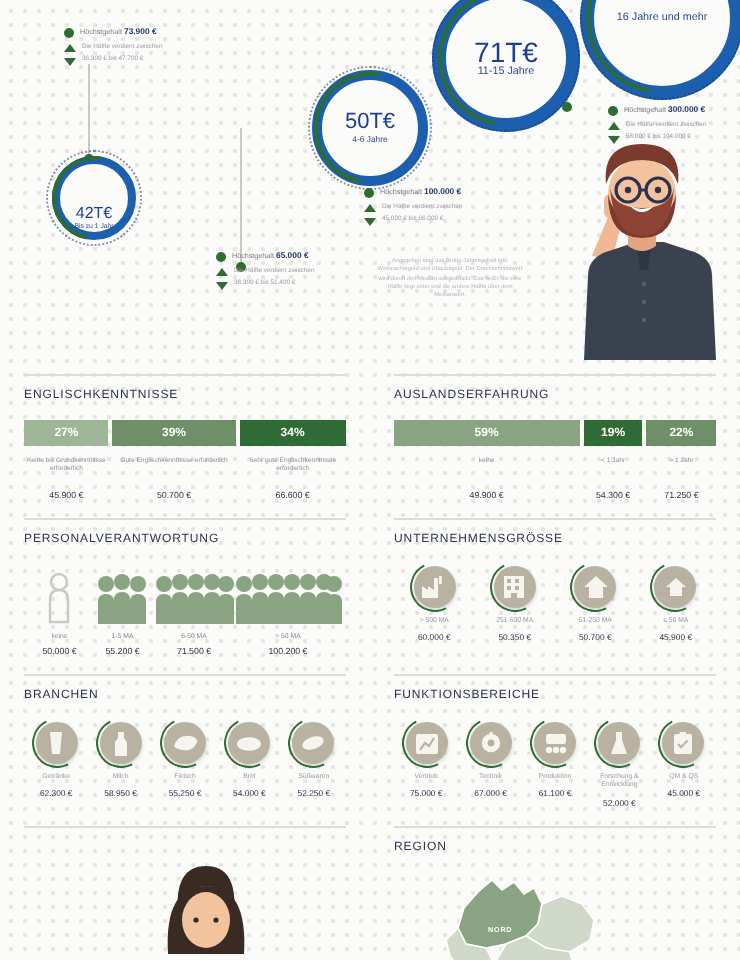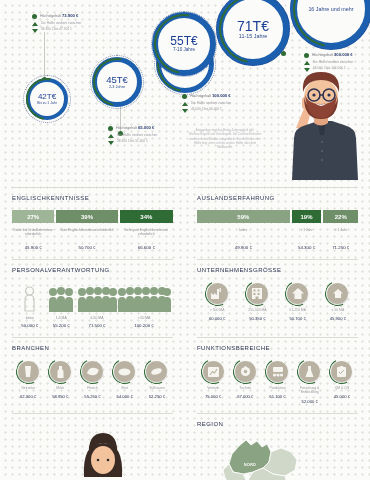--- a/index.html
+++ b/index.html
@@ -191,39 +191,31 @@
       <div class="cr">
         <span class="tri"></span>
         <span class="sub">Die Hälfte verdient zwischen</span>
       </div>
       <div class="cr">
         <span class="tri2"></span>
         <span class="sub">58.000 € bis 104.000 €</span>
       </div>
     </div>
 
-    <div class="ring" style="left:26px;top:78px;width:42px;height:42px;border:4px solid #1c5fae;">
+    <div class="ring" style="left:26px;top:78px;width:42px;height:42px;border:4px solid #1c5fae;justify-content:flex-end;">
       <span class="rv" style="font-size:8px;">42T€</span>
       <span class="rl" style="font-size:3.4px;">Bis zu 1 Jahr</span>
     </div>
 
-    <div class="ring" style="left:92px;top:57px;width:50px;height:50px;border:5px solid #1c5fae;">
-      <span class="rv" style="font-size:9.5px;">45T€</span>
-      <span class="rl" style="font-size:3.8px;">2-3 Jahre</span>
-    </div>
 
     <div class="ring" style="left:156px;top:35px;width:58px;height:58px;border:5.5px solid #1c5fae;">
       <span class="rv" style="font-size:11px;">50T€</span>
       <span class="rl" style="font-size:4.2px;">4-6 Jahre</span>
     </div>
 
-    <div class="ring" style="left:152px;top:12px;width:64px;height:64px;border:6px solid #1c5fae;">
-      <span class="rv" style="font-size:12px;">55T€</span>
-      <span class="rl" style="font-size:4.6px;">7-10 Jahre</span>
-    </div>
 
     <div class="ring" style="left:216px;top:-8px;width:74px;height:74px;border:7px solid #1c5fae;">
       <span class="rv" style="font-size:14px;">71T€</span>
       <span class="rl" style="font-size:5.4px;">11-15 Jahre</span>
     </div>
 
     <div class="ring" style="left:290px;top:-32px;width:82px;height:82px;border:7.5px solid #1c5fae;">
       <span class="rv" style="font-size:14px;"></span>
       <span class="rl" style="font-size:5.4px;padding:0 7px;">16 Jahre und mehr</span>
     </div>

